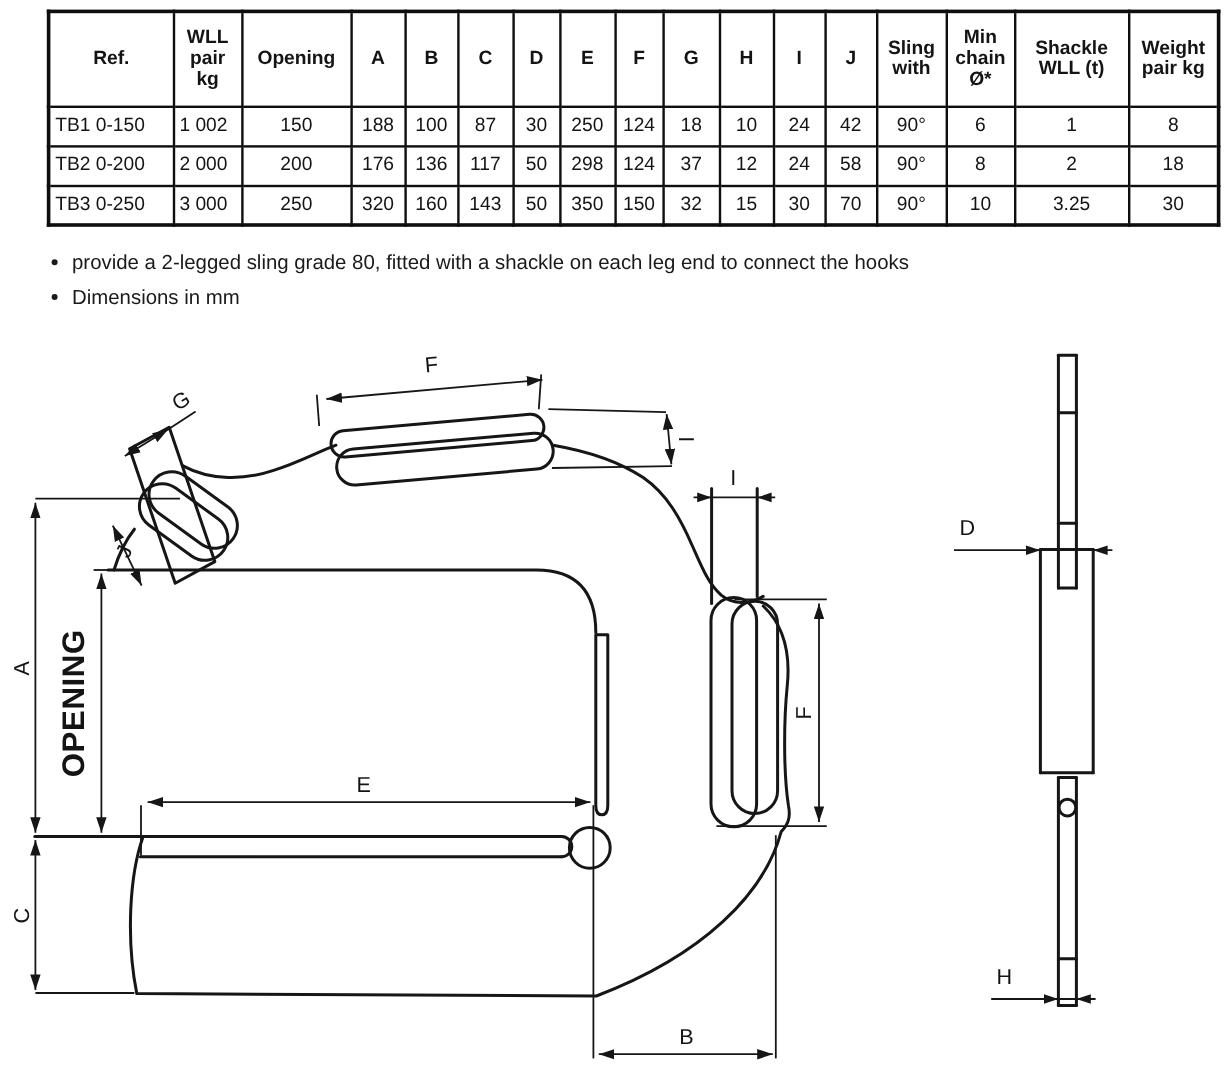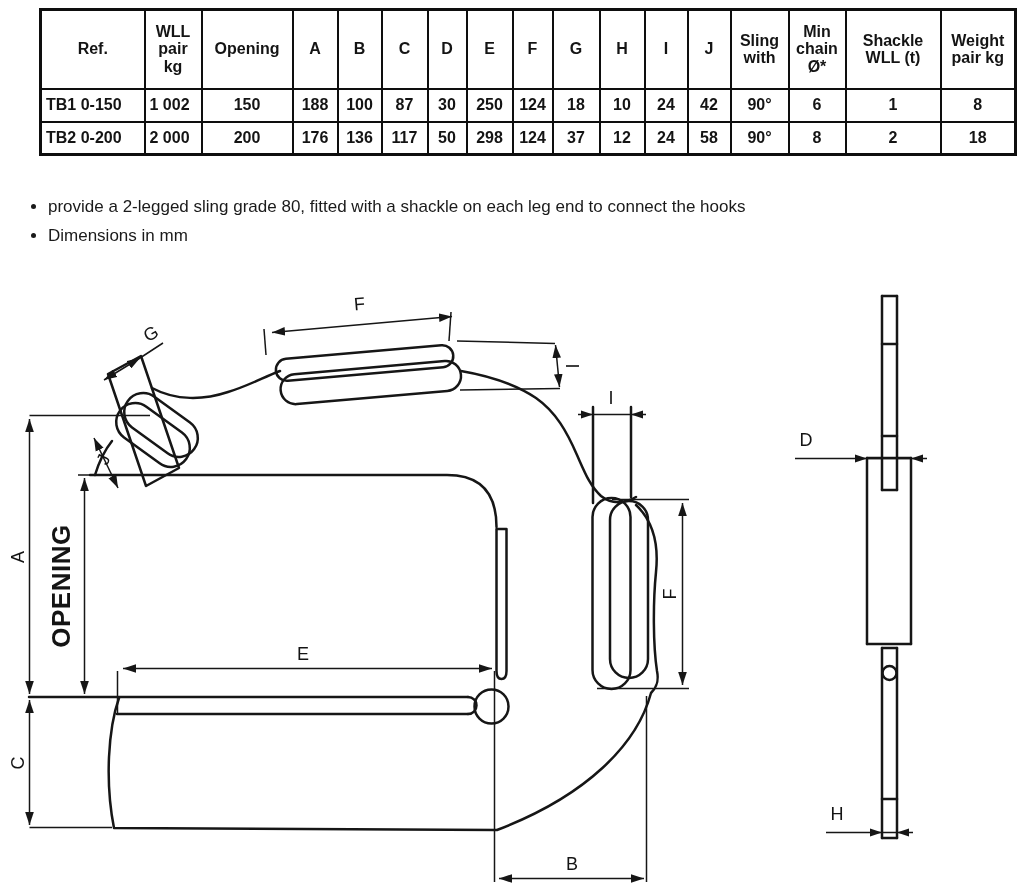--- a/index.html
+++ b/index.html
@@ -7,26 +7,26 @@
   body{width:1024px;height:895px;position:relative;background:#ffffff;
        font-family:"Liberation Sans","DejaVu Sans",sans-serif;color:#141414}
 
   
   table.spec{position:absolute;left:39px;top:8px;border-collapse:collapse;
              table-layout:fixed;border:3px solid #0e0e0e}
   .spec th,.spec td{border:2px solid #0e0e0e;text-align:center;vertical-align:middle;
              padding:1px 2px;font-size:16px;line-height:1.1;overflow:hidden;
              font-family:"Liberation Sans",sans-serif}
   .spec th{font-weight:bold;height:79px}
-  .spec tbody td{height:33px;font-weight:700}
+  .spec tbody td{height:33px;font-weight:400}
   .spec td.l{text-align:left;padding-left:4px}
 
   
   .notes{position:absolute;left:16px;top:192px;width:990px}
-  .notes ul{margin:0;padding-left:32px}
+  .notes ul{margin:12px;padding-left:32px}
   .notes li{font-size:17px;line-height:29px;color:#1a1a1a}
 
   
   svg.drawing{position:absolute;left:0;top:250px}
   .thick{fill:none;stroke:#161616;stroke-width:2.5;stroke-linejoin:round;stroke-linecap:round}
   .thin{fill:none;stroke:#161616;stroke-width:1.5;stroke-linecap:butt}
   .arr{fill:#161616;stroke:none}
   text.lbl{font-size:18px;fill:#141414;font-family:"Liberation Sans",sans-serif}
   text.opening{font-size:26px;font-weight:600;letter-spacing:.5px}
 </style>
@@ -106,20 +106,39 @@
       <td>124</td>
       <td>37</td>
       <td>12</td>
       <td>24</td>
       <td>58</td>
       <td>90°</td>
       <td>8</td>
       <td>2</td>
       <td>18</td>
     </tr>
+    <tr>
+      <td class="l">TB3 0-250</td>
+      <td class="l">3 000</td>
+      <td>250</td>
+      <td>320</td>
+      <td>160</td>
+      <td>143</td>
+      <td>50</td>
+      <td>350</td>
+      <td>150</td>
+      <td>32</td>
+      <td>15</td>
+      <td>30</td>
+      <td>70</td>
+      <td>90°</td>
+      <td>10</td>
+      <td>3.25</td>
+      <td>30</td>
+    </tr>
   </tbody>
 </table>
 
 <div class="notes">
   <ul>
     <li>provide a 2-legged sling grade 80, fitted with a shackle on each leg end to connect the hooks</li>
     <li>Dimensions in mm</li>
   </ul>
 </div>
 

